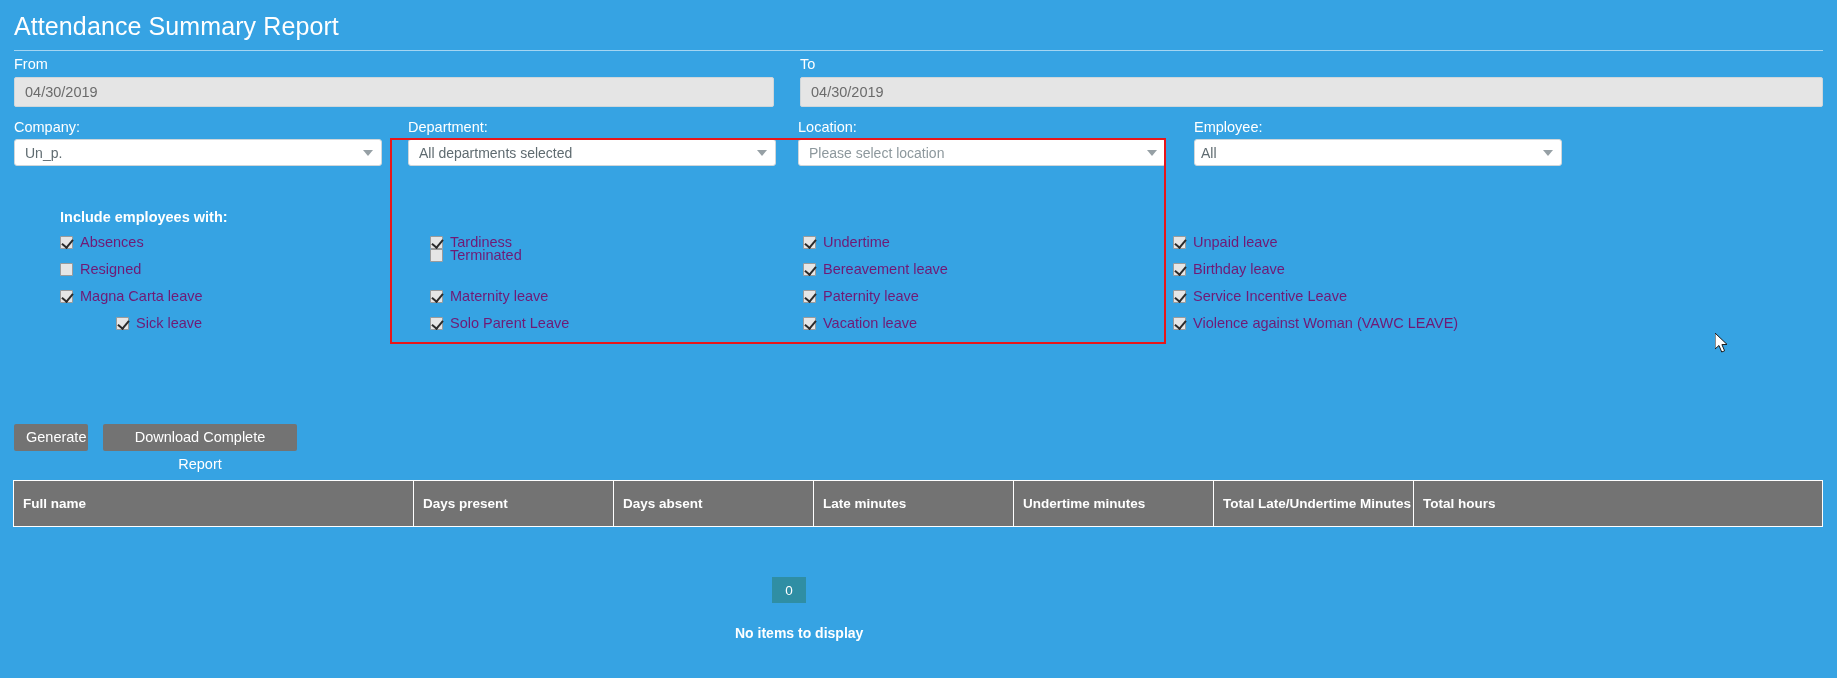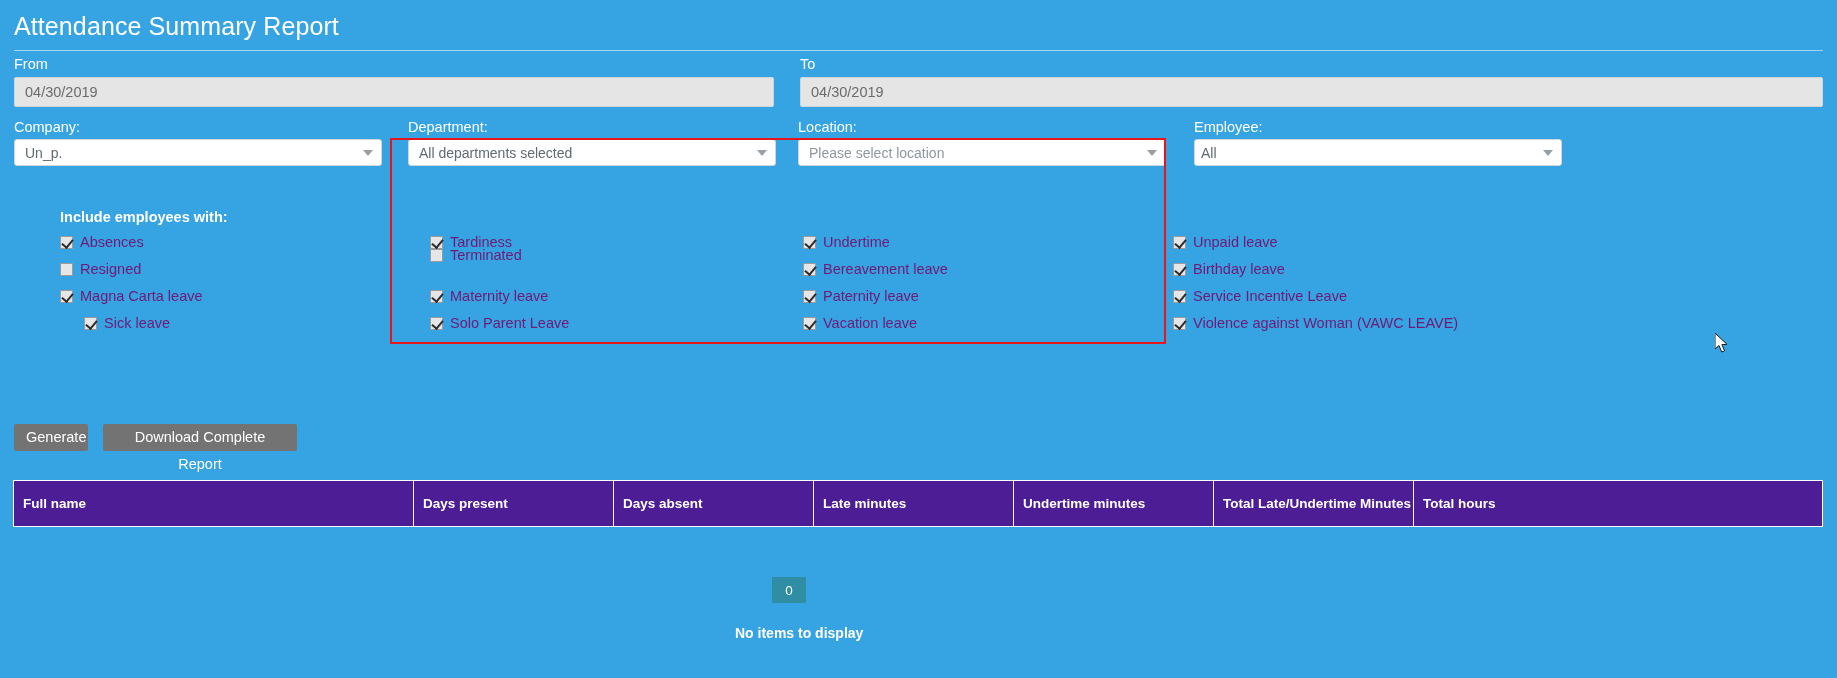--- a/index.html
+++ b/index.html
@@ -155,21 +155,21 @@
     line-height: 27px;
   }
 
   
   .grid {
     position: absolute;
     left: 13px;
     top: 480px;
     width: 1810px;
     border: 1px solid #ffffff;
-    background: #4c1d95;
+    background: #737373;
   }
   .grid-head {
     display: flex;
     height: 45px;
   }
   .th {
     border-right: 1px solid #ffffff;
     display: flex;
     align-items: center;
     padding: 0 0 0 9px;
@@ -263,21 +263,21 @@
     <span class="cb-label">Absences</span>
   </div>
   <div class="cb-row" style="left:60px; top:262px;">
     <span class="cb"></span>
     <span class="cb-label">Resigned</span>
   </div>
   <div class="cb-row" style="left:60px; top:289px;">
     <span class="cb checked"></span>
     <span class="cb-label">Magna Carta leave</span>
   </div>
-  <div class="cb-row" style="left:44px; top:316px;padding-left:40px;">
+  <div class="cb-row" style="left:76px; top:316px;padding-left:40px;">
     <span class="cb checked"></span>
     <span class="cb-label">Sick leave</span>
   </div>
 
   <div class="cb-row" style="left:430px; top:235px;">
     <span class="cb checked"></span>
     <span class="cb-label">Tardiness</span>
   </div>
   <div class="cb-row" style="left:430px; top:248px;">
     <span class="cb"></span>

